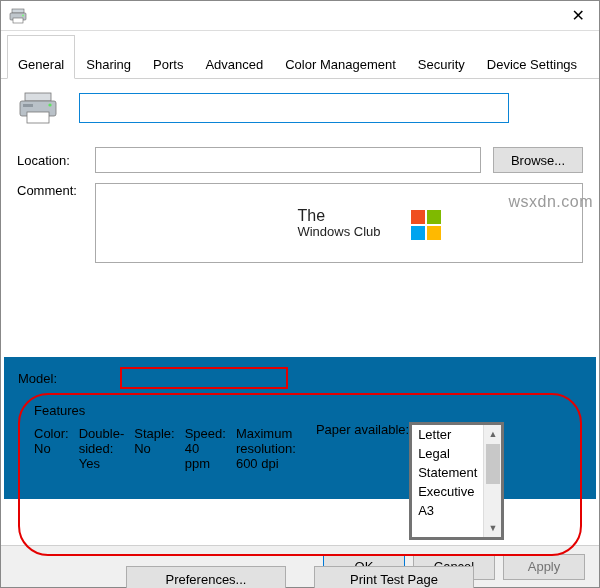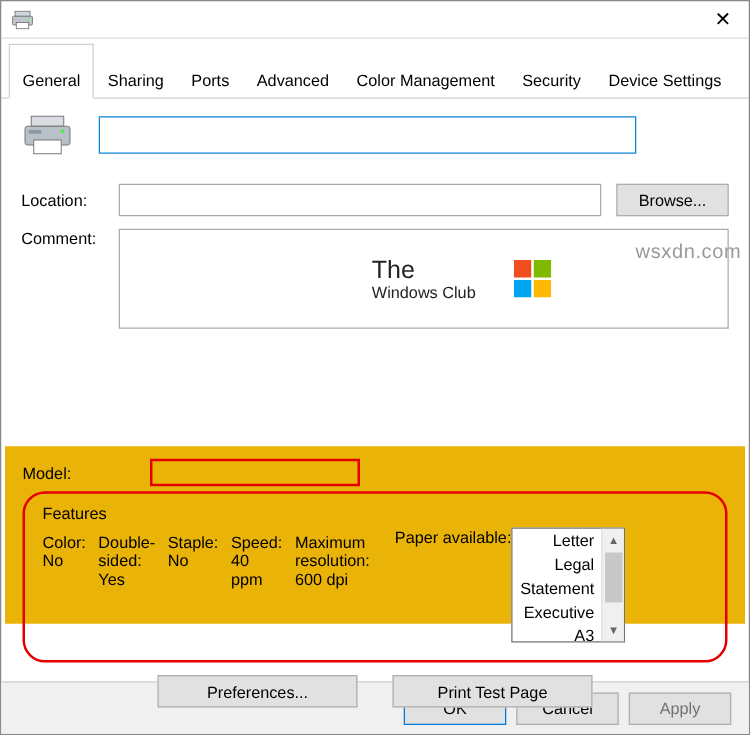--- a/index.html
+++ b/index.html
@@ -16,33 +16,33 @@
   .row .label { width: 78px; }
   .textfield { border: 1px solid #aaa; height: 26px; background: #fff; }
   .namebox { border: 1px solid #0a84d6; height: 30px; width: 430px; margin-left: 20px; }
   .printer-icon svg { display: block; }
   .loc-input { flex: 1; margin-right: 12px; }
   .btn { border: 1px solid #adadad; background: #e1e1e1; height: 26px; padding: 0 16px; cursor: default; display: inline-flex; align-items: center; justify-content: center; min-width: 90px; }
   .btn:disabled { color: #737373; }
   .comment-row { align-items: flex-start; }
   .comment-box { border: 1px solid #aaa; height: 80px; flex: 1; background: #fff; display: flex; align-items: center; justify-content: center; }
   .brand { font-family: Georgia, serif; color: #222; font-size: 28px; line-height: 1.05; text-align: left; position: relative; }
-  .brand .top { font-size: 20px; }
+  .brand .top { font-size: 16px; }
   .brand-square { position: absolute; right: -60px; top: 2px; }
-  .highlight-zone { background: #eab308; position: absolute; left: 3px; right: 3px; top: 278px; bottom: 46px; padding: 10px 14px 12px 14px; }
+  .highlight-zone { background: #0369a1; position: absolute; left: 3px; right: 3px; top: 278px; bottom: 46px; padding: 10px 14px 12px 14px; }
   .model-row { display: flex; align-items: center; margin-bottom: 4px; }
   .model-row .label { width: 102px; }
   .red-box { border: 2px solid #e40000; height: 22px; width: 168px; }
-  .features { border: 2px solid #e40000; border-radius: 18px; padding: 8px 14px 14px 14px; margin-top: 2px; position: relative; }
+  .features { border: 2px solid #e40000; border-radius: 30px; padding: 8px 14px 14px 14px; margin-top: 2px; position: relative; }
   .features-title { position: relative; top: 0; left: 0; margin-bottom: 4px; }
   .features-grid { display: flex; gap: 20px; }
   .features-left { flex: 1; display: flex; flex-direction: row; gap: 10px; padding-top: 4px; }
   .features-right { flex: 1; display: flex; flex-direction: row; }
   .paper-label { margin-bottom: 6px; }
-  .listbox { background: #fff; border: 1px solid #737373; height: 92px; display: flex; text-align: right; }
+  .listbox { background: #fff; border: 3px solid #737373; height: 118px; display: flex; }
   .listbox-inner { flex: 1; padding: 2px 6px; display: flex; flex-direction: column; gap: 4px; overflow: hidden; }
   .scrollbar { width: 18px; background: #f0f0f0; border-left: 1px solid #ddd; display: flex; flex-direction: column; justify-content: space-between; align-items: center; }
   .scroll-arrow { height: 18px; width: 100%; display: flex; align-items: center; justify-content: center; color: #666; font-size: 9px; }
   .scroll-thumb { width: 14px; flex: 0 0 40px; background: #c8c8c8; margin-top: 1px; }
   .feat-btns { display: flex; gap: 28px; justify-content: center; margin-top: 10px; }
   .feat-btns .btn { min-width: 160px; }
   .footer { height: 42px; border-top: 1px solid #d0d0d0; background: #f0f0f0; display: flex; align-items: center; justify-content: flex-end; gap: 8px; padding: 16px 14px; }
   .footer .btn { min-width: 82px; height: 26px; }
   .btn.default { border: 1px solid #0078d7; }
   .watermark { position: absolute; right: 6px; top: 114px; color: #9a9a9a; font-size: 16px; transform: rotate(0deg); letter-spacing: 0.5px; z-index: 50; pointer-events: none; writing-mode: horizontal-tb;}

